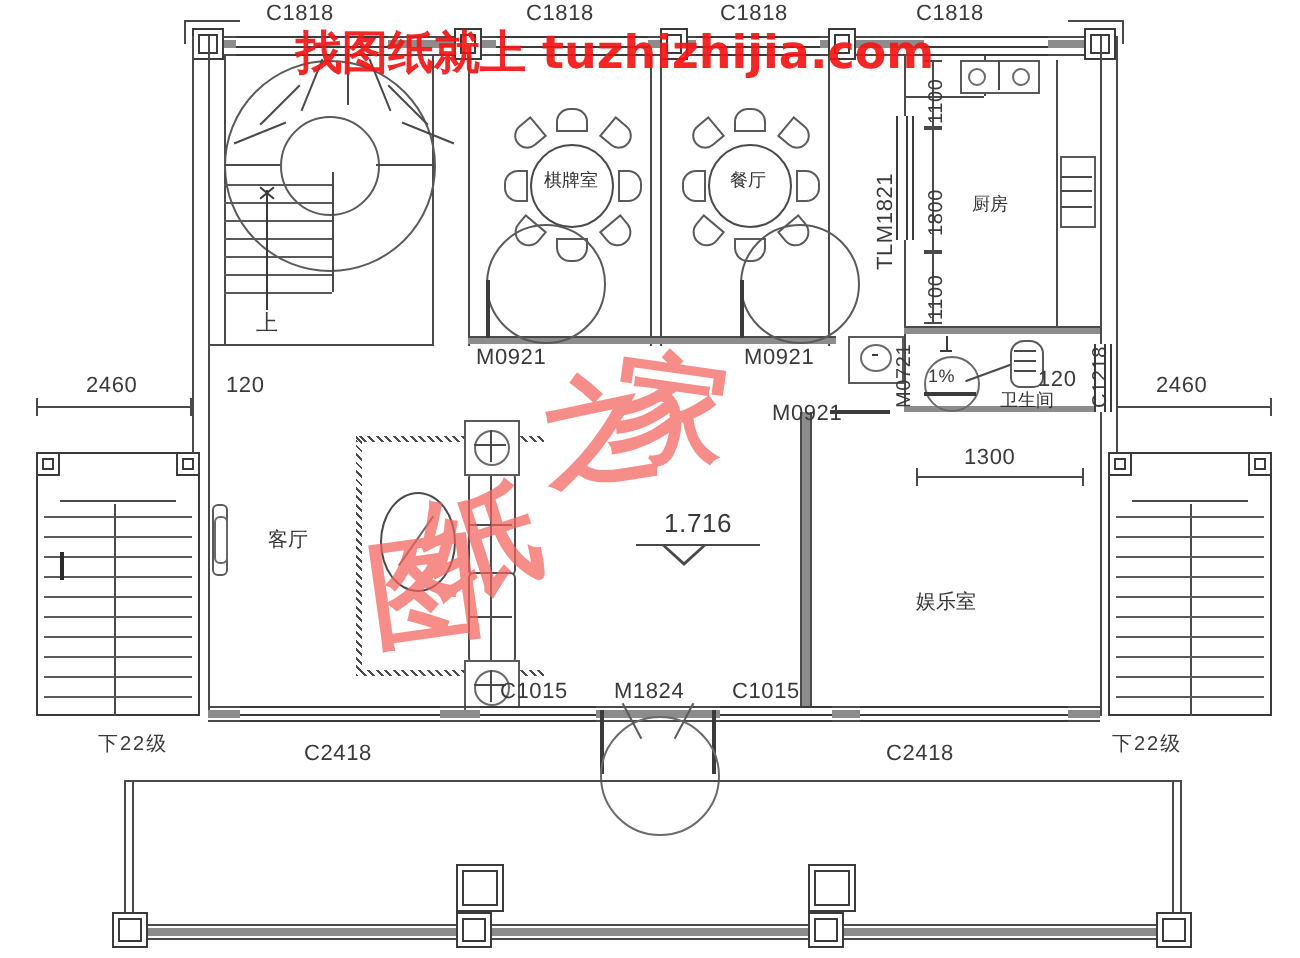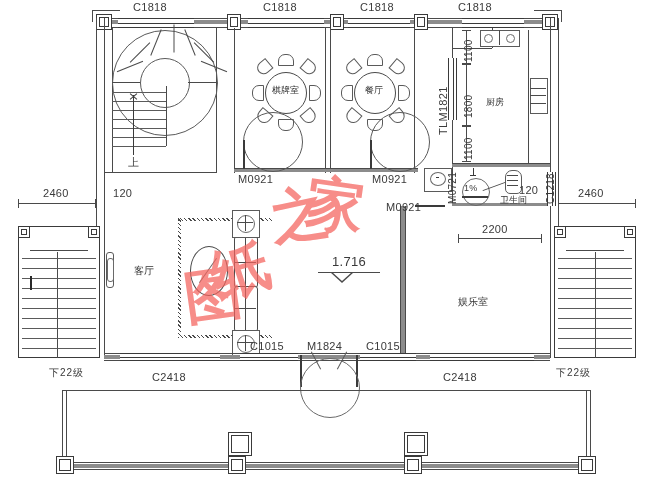--- a/index.html
+++ b/index.html
@@ -277,21 +277,21 @@
   <div class="wallfill" style="left:401px;top:206px;width:4px;height:152px;"></div>
 
   <div class="txt rm" style="left:458px;top:297px;font-size:10px;">娱乐室</div>
 
   <div class="door" style="left:415px;top:206px;width:30px;height:30px;">
     <div class="leaf" style="left:0;top:-1px;width:30px;height:1.5px;"></div>
   </div>
   <div class="txt dim" style="left:386px;top:202px;">M0921</div>
 
   <div class="dimline" style="left:458px;top:238px;width:84px;"></div>
-  <div class="txt dim" style="left:482px;top:224px;">2200</div>
+  <div class="txt dim" style="left:482px;top:224px;">1300</div>
 
   <div class="wallfill" style="left:104px;top:355px;width:446px;height:4px;"></div>
   <div class="ln h" style="left:104px;top:353px;width:446px;"></div>
   <div class="ln h" style="left:104px;top:360px;width:446px;"></div>
 
   <div class="win" style="left:240px;top:353px;width:58px;height:8px;"></div>
   <div class="win" style="left:360px;top:353px;width:56px;height:8px;"></div>
   <div class="win" style="left:120px;top:353px;width:100px;height:8px;"></div>
   <div class="win" style="left:430px;top:353px;width:104px;height:8px;"></div>
 
@@ -356,20 +356,21 @@
   <div class="wallfill" style="left:62px;top:464px;width:528px;height:4px;"></div>
   <div class="ln h" style="left:62px;top:390px;width:528px;"></div>
 
   <div class="col" style="left:56px;top:456px;width:18px;height:18px;"></div>
   <div class="col" style="left:228px;top:456px;width:18px;height:18px;"></div>
   <div class="col" style="left:404px;top:456px;width:18px;height:18px;"></div>
   <div class="col" style="left:578px;top:456px;width:18px;height:18px;"></div>
   <div class="col" style="left:228px;top:432px;width:24px;height:24px;"></div>
   <div class="col" style="left:404px;top:432px;width:24px;height:24px;"></div>
 
+  <div class="wm-top">找图纸就上 tuzhizhijia.com</div>
   <div class="wm-mid">
     <span style="left:92px;top:-8px;transform:rotate(-12deg);">之</span>
     <span style="left:128px;top:-18px;transform:rotate(8deg);">家</span>
     <span style="left:6px;top:72px;transform:rotate(-8deg);">图</span>
     <span style="left:34px;top:48px;transform:rotate(-18deg);">纸</span>
   </div>
 
 </div>
 
 </body></html>

